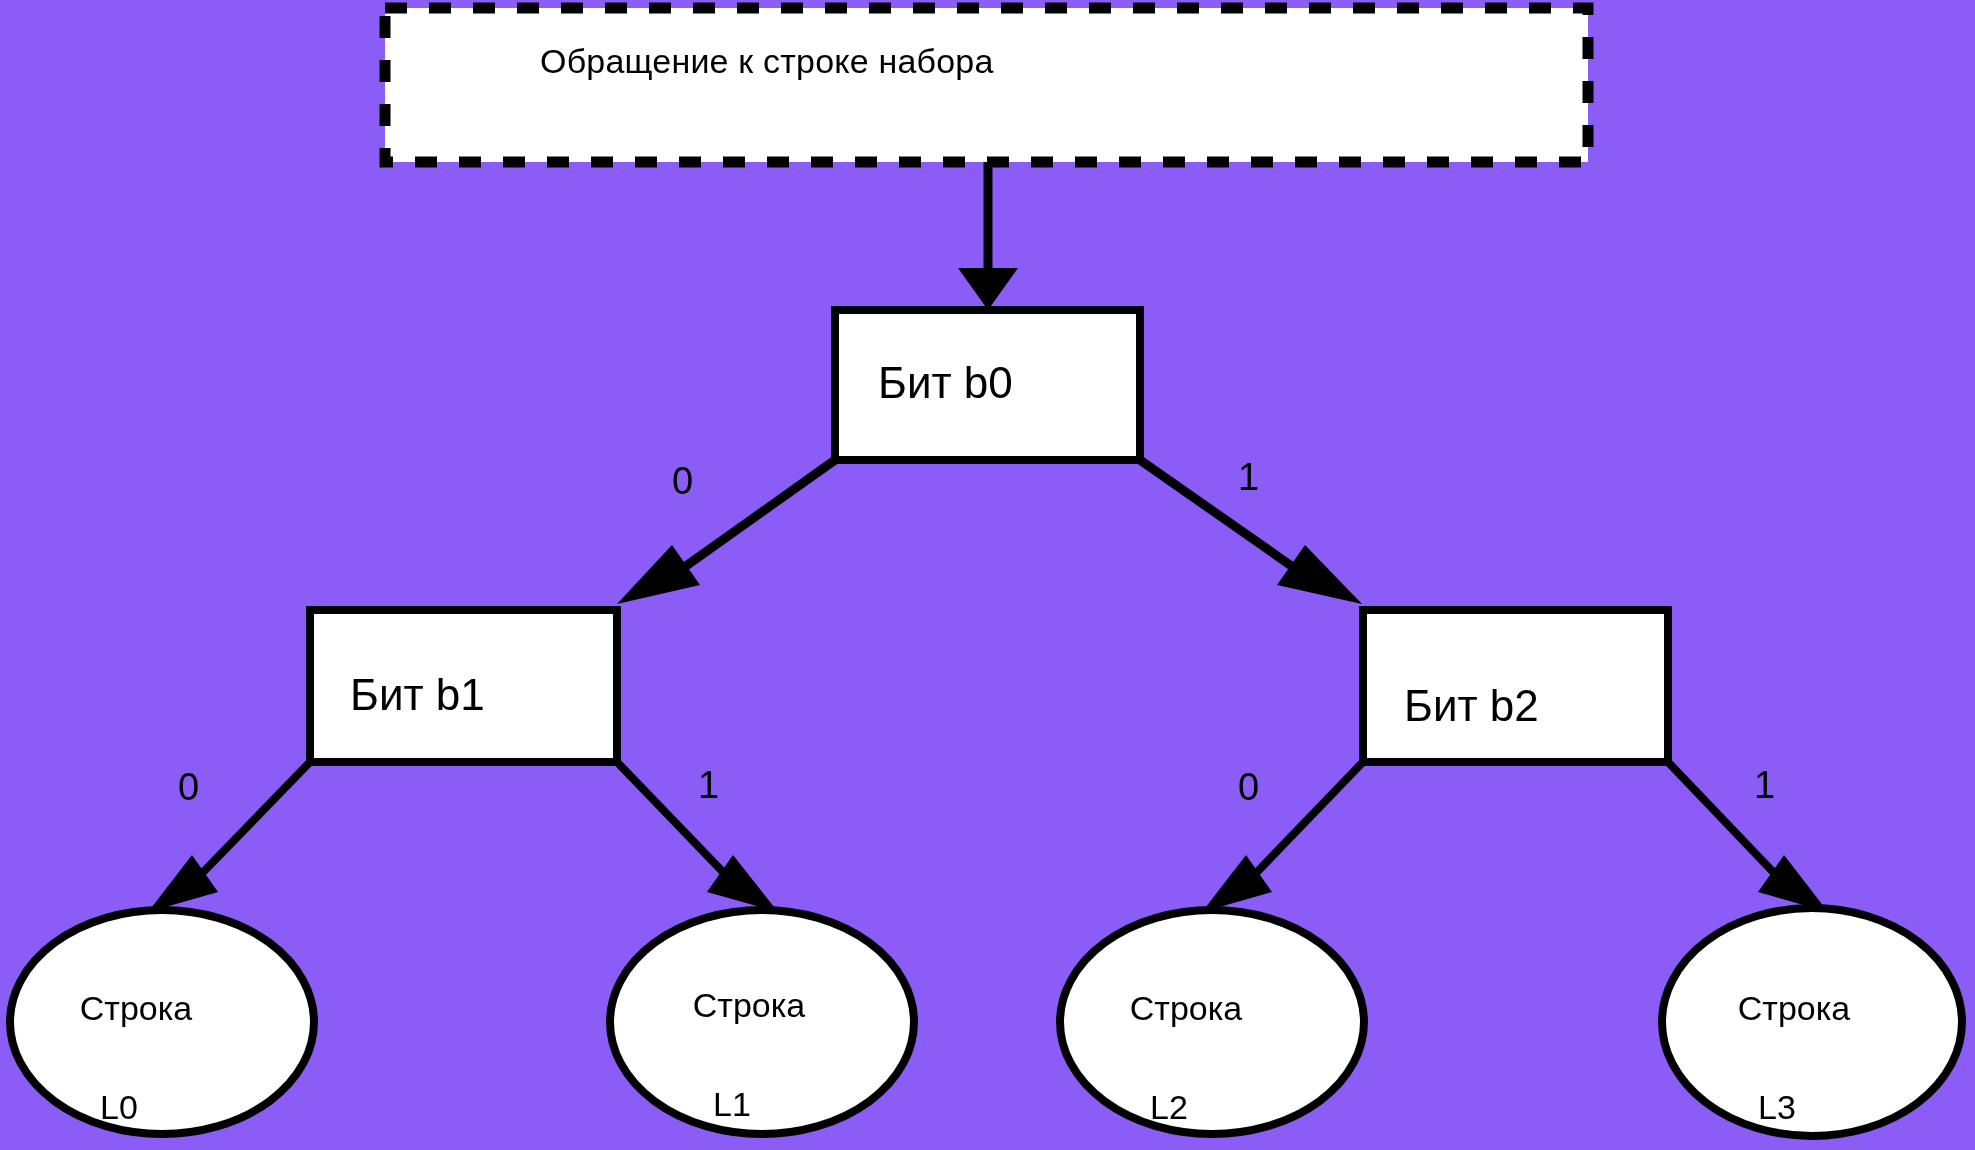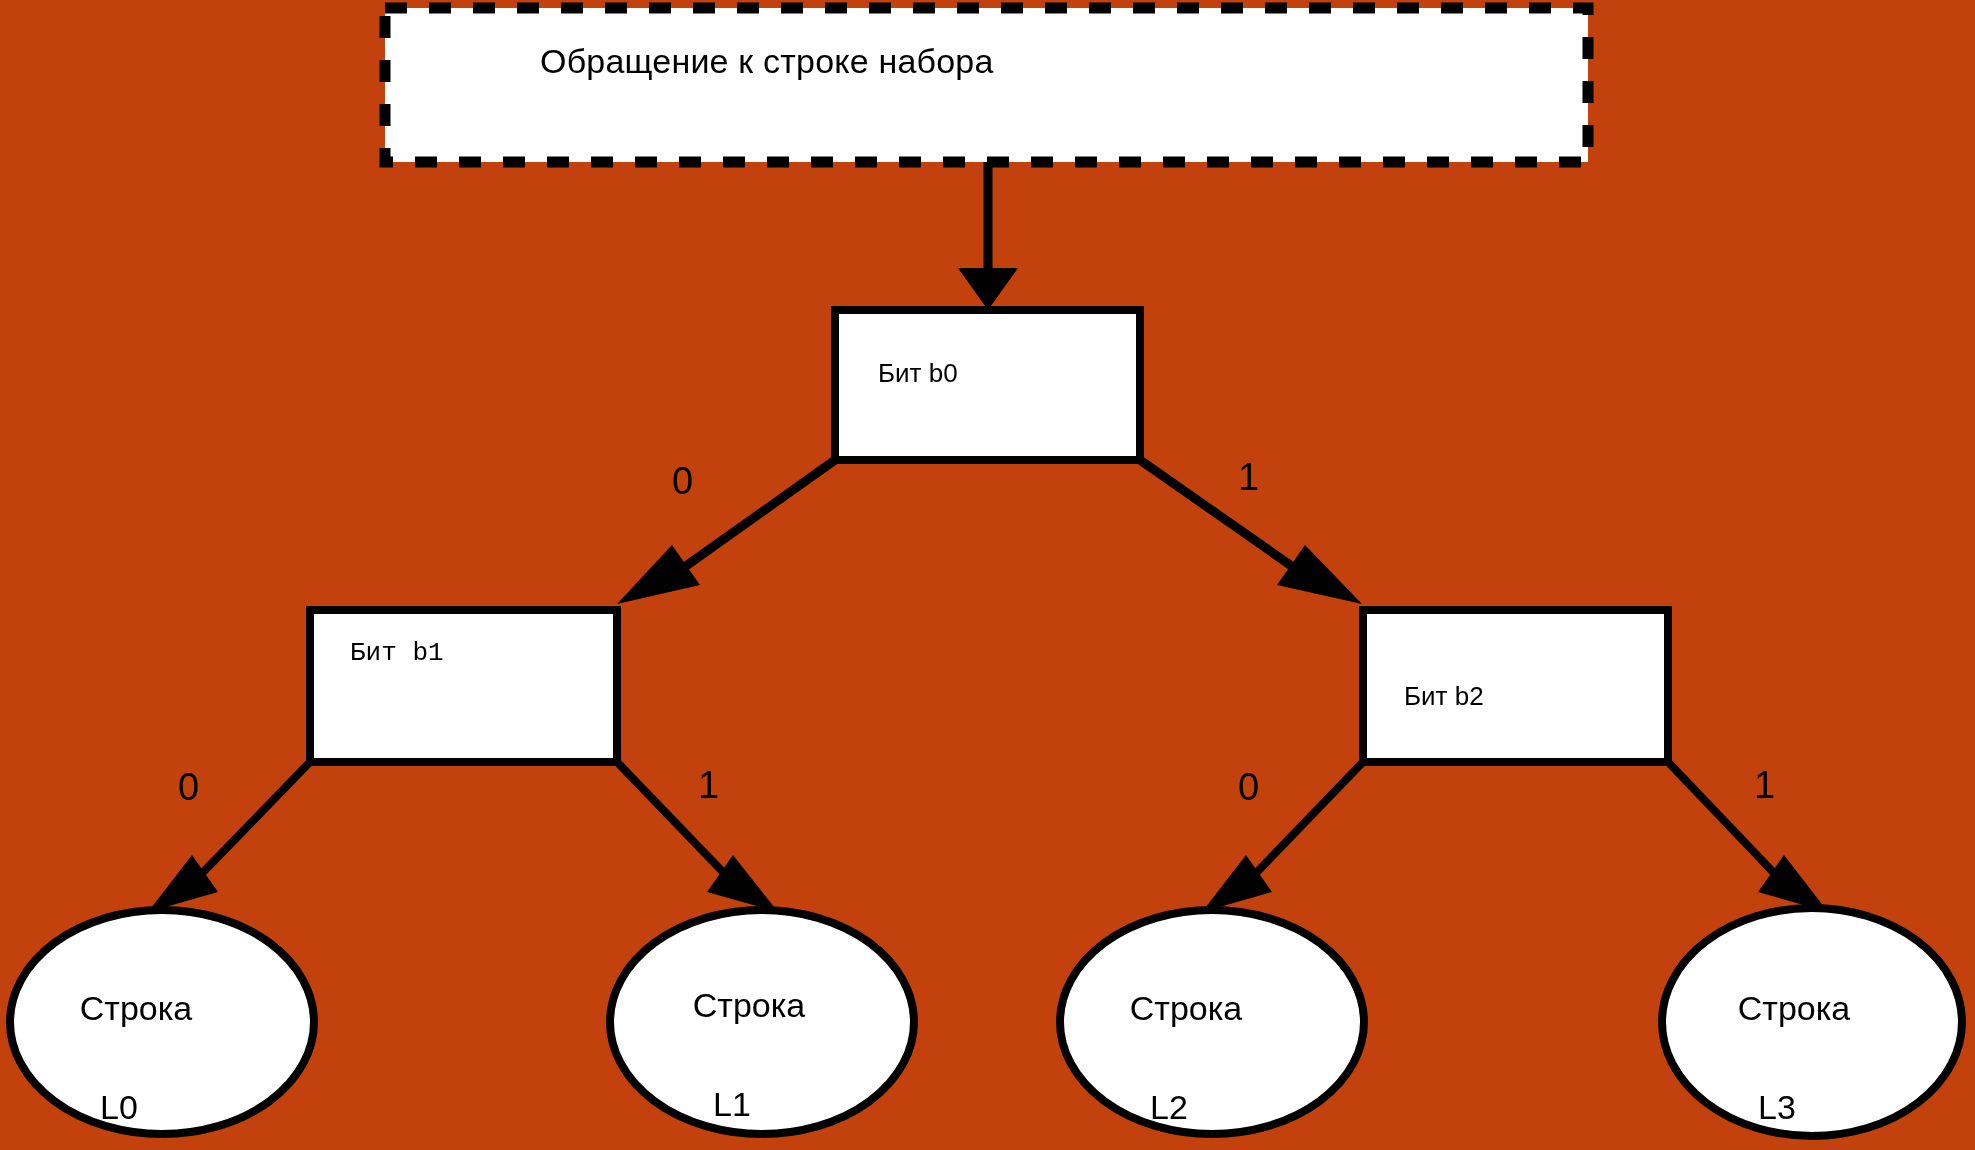--- a/index.html
+++ b/index.html
@@ -5,21 +5,21 @@
 <style>
   html, body {
     margin: 0;
     padding: 0;
     background: #ffffff;
   }
   #canvas {
     position: relative;
     width: 1975px;
     height: 1150px;
-    background: #c2410c;
+    background: #8b5cf6;
     overflow: hidden;
     font-family: "Liberation Sans", "DejaVu Sans", sans-serif;
   }
   #svg-layer {
     position: absolute;
     left: 0;
     top: 0;
     width: 1975px;
     height: 1150px;
   }
@@ -33,24 +33,24 @@
   }
   
   #header-caption {
     left: 540px;
     top: 44px;
     font-size: 34px;
     letter-spacing: 0.2px;
   }
   
   .decision-label {
-    font-size: 26px;
+    font-size: 44px;
   }
   #label-b0 { left: 878px; top: 360px; }
-  #label-b1 { left: 350px; top: 640px; font-family: Liberation Mono, monospace; }
+  #label-b1 { left: 350px; top: 672px; }
   #label-b2 { left: 1404px; top: 660px; margin-top: 23px; }
   
   .leaf-label {
     font-size: 34px;
     text-align: left;
   }
   .leaf-label .line2 {
     display: block;
     padding-left: 58px;
     margin-top: 28px;

